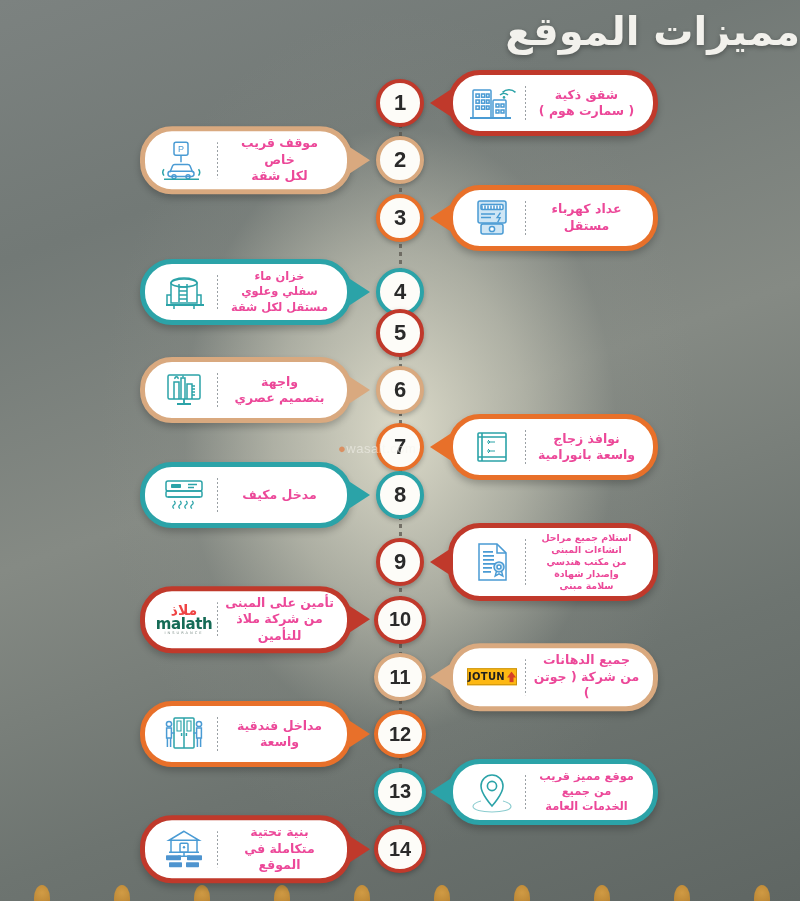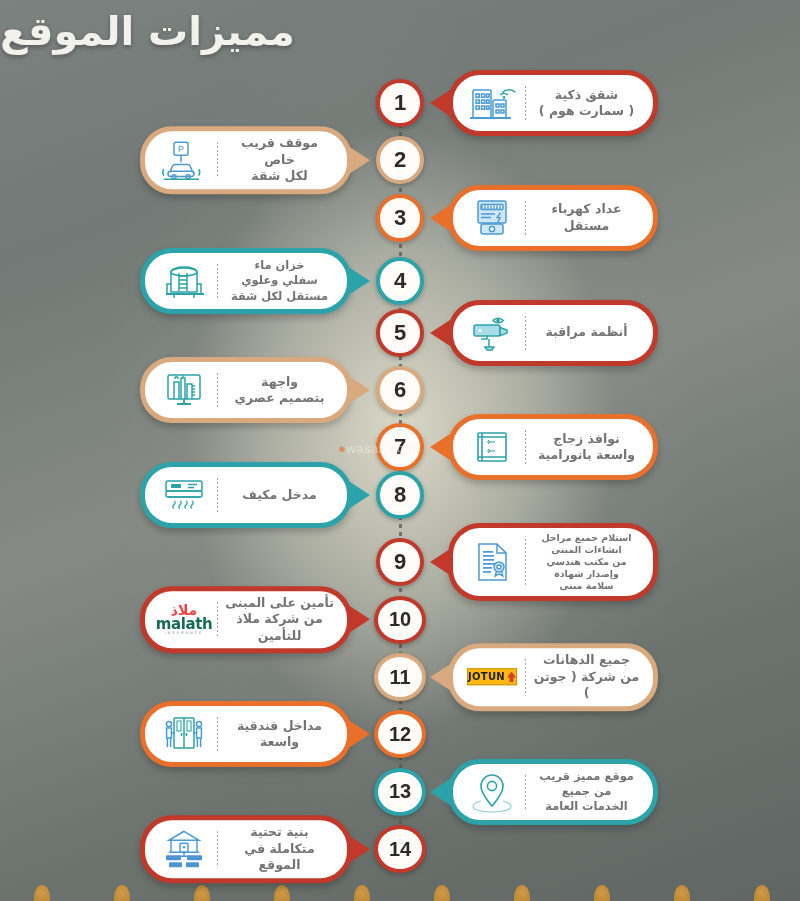--- a/index.html
+++ b/index.html
@@ -20,21 +20,21 @@
     overflow: hidden;
     background:
       radial-gradient(ellipse 300px 420px at 400px 430px, rgba(226,224,206,0.92) 0%, rgba(210,209,192,0.55) 42%, rgba(150,153,144,0.12) 72%, rgba(120,124,118,0) 100%),
       linear-gradient(160deg, #7c8280 0%, #727976 22%, #858a84 48%, #6d7470 74%, #5f6663 100%);
   }
 
   
   .title-wrap {
     position: absolute;
     top: 6px; left: 0; right: 0;
-    text-align: left;
+    text-align: right;
     z-index: 9;
   }
   .title {
     font-size: 40px;
     font-weight: bold;
     color: #f2f1ec;
     letter-spacing: 0px;
     text-shadow: 0 2px 5px rgba(0,0,0,0.30);
     line-height: 1.25;
   }
@@ -112,21 +112,21 @@
     border-bottom: 13px solid transparent;
   }
   .bubble.right .tip { left: -23px; border-right: 20px solid #c0392b; }
   .bubble.left  .tip { right: -23px; border-left: 20px solid #c0392b; }
 
   .bubble-text {
     flex: 1;
     text-align: center;
     font-size: 12.5px;
     font-weight: bold;
-    color: #737373;
+    color: #ec4899;
     line-height: 1.32;
     padding: 0 4px;
     direction: rtl;
   }
   .bubble-text.tiny { font-size: 9.4px; line-height: 1.28; }
   .bubble-text.sm   { font-size: 11.4px; }
 
   .divider {
     width: 1px;
     align-self: stretch;
@@ -282,21 +282,21 @@
     <path d="M30.5 15.6l-3.4 5h3l-2.4 4.6" stroke="#4a9bd4" stroke-width="1.4"></path>
     <rect x="11" y="27" width="22" height="10" rx="2" fill="#cfe6f5"></rect>
     <circle cx="22" cy="32" r="2.6" fill="#fff"></circle>
   </svg>
           </div>
         </div>
         <div class="badge" style="border-color: rgb(232, 112, 42);">
           <span>3</span>
         </div>
       </div>
-      <div class="row" style="top: 250px;">
+      <div class="row" style="top: 261px;">
         <div class="bubble left" style="border-color: rgb(43, 163, 168);">
           <div class="tip" style="border-left-color: rgb(43, 163, 168);"></div>
           <div class="bubble-text sm">
             <div>خزان ماء</div>
             <div>سفلي وعلوي</div>
             <div>مستقل لكل شقة</div>
           </div>
           <div class="divider"></div>
           <div class="icon-slot">
             <svg width="52" height="42" viewBox="0 0 52 42" fill="none" stroke="#2ba3a8" stroke-width="1.5">
@@ -308,39 +308,20 @@
     <path d="M8 34h38" stroke-width="1.8"></path>
     <path d="M16 34v4M36 34v4"></path>
   </svg>
           </div>
         </div>
         <div class="badge" style="border-color: rgb(43, 163, 168);">
           <span>4</span>
         </div>
       </div>
       <div class="row" style="top: 301.6px;">
-        <div class="bubble right" style="border-color: rgb(192, 57, 43);">
-          <div class="tip" style="border-right-color: rgb(192, 57, 43);"></div>
-          <div class="bubble-text">
-            <div>أنظمة مراقبة</div>
-          </div>
-          <div class="divider"></div>
-          <div class="icon-slot">
-            <svg width="50" height="42" viewBox="0 0 50 42" fill="none" stroke="#2ba3a8" stroke-width="1.5">
-    <rect x="7" y="13" width="26" height="11" rx="2" fill="#a9dbe8"></rect>
-    <path d="M33 15.5l7 2.6v3l-7 2.6z" fill="#a9dbe8"></path>
-    <circle cx="13" cy="18.5" r="1.6" fill="#fff" stroke="none"></circle>
-    <path d="M20 24v3h-6"></path>
-    <path d="M22 27v8"></path>
-    <path d="M18 35h9l-2 3h-5z" fill="#a9dbe8"></path>
-    <path d="M26 8.5c2.6-3 7.6-3 10.2 0-2.6 3-7.6 3-10.2 0z"></path>
-    <circle cx="31" cy="8.5" r="1.8" fill="#2ba3a8" stroke="none"></circle>
-  </svg>
-          </div>
-        </div>
         <div class="badge" style="border-color: rgb(192, 57, 43);">
           <span>5</span>
         </div>
       </div>
       <div class="row" style="top: 359px;">
         <div class="bubble left" style="border-color: rgb(217, 169, 127);">
           <div class="tip" style="border-left-color: rgb(217, 169, 127);"></div>
           <div class="bubble-text">
             <div>واجهة</div>
             <div>بتصميم عصري</div>

